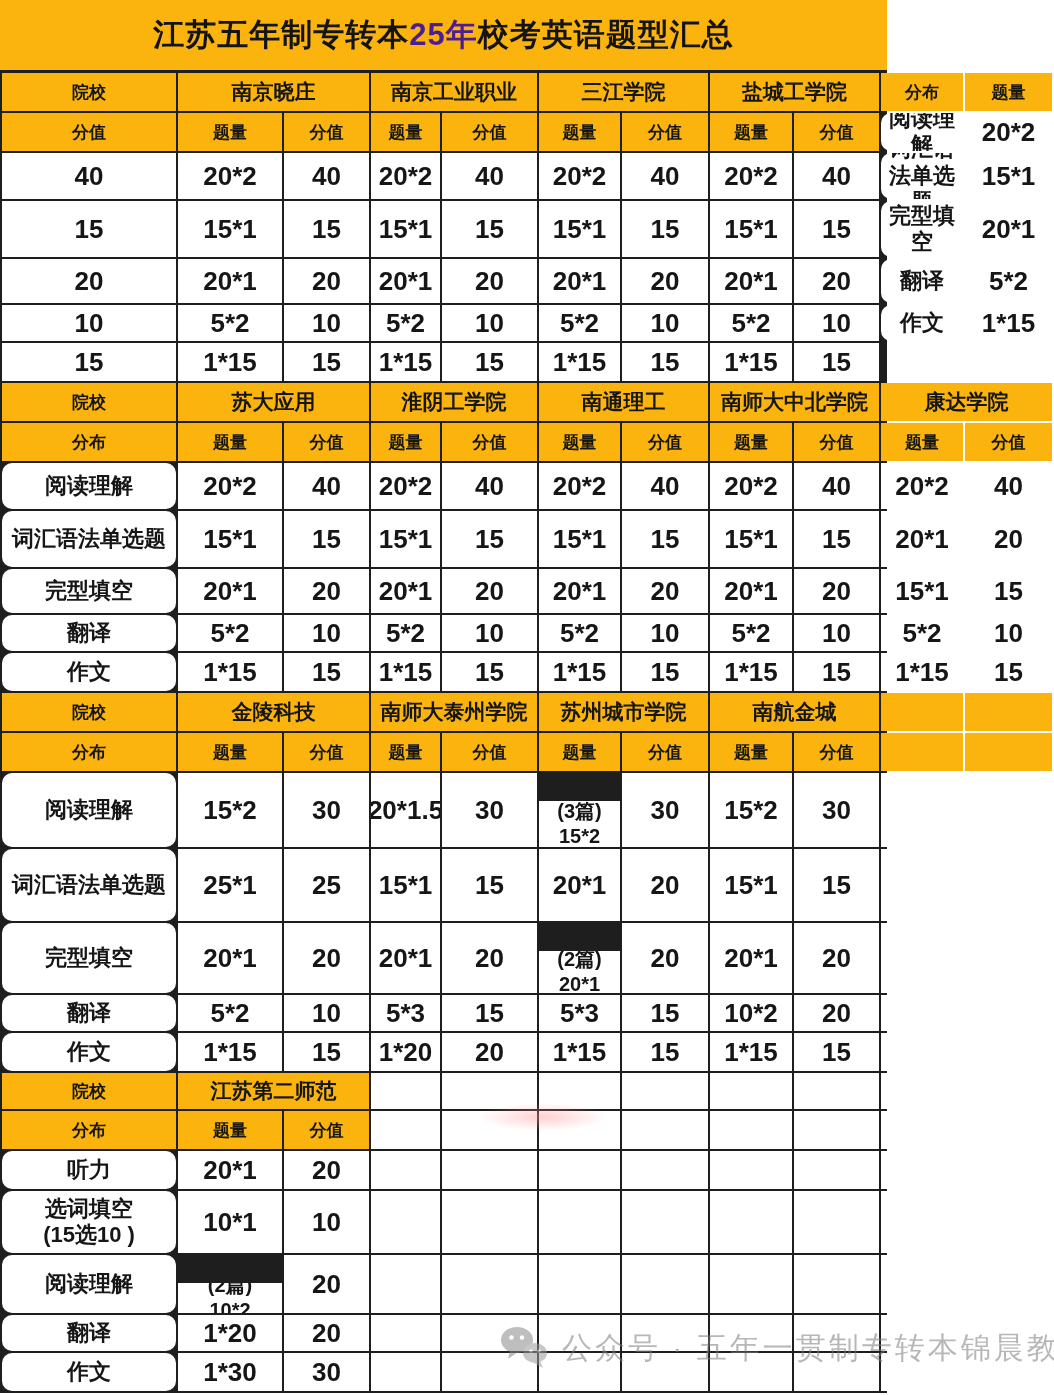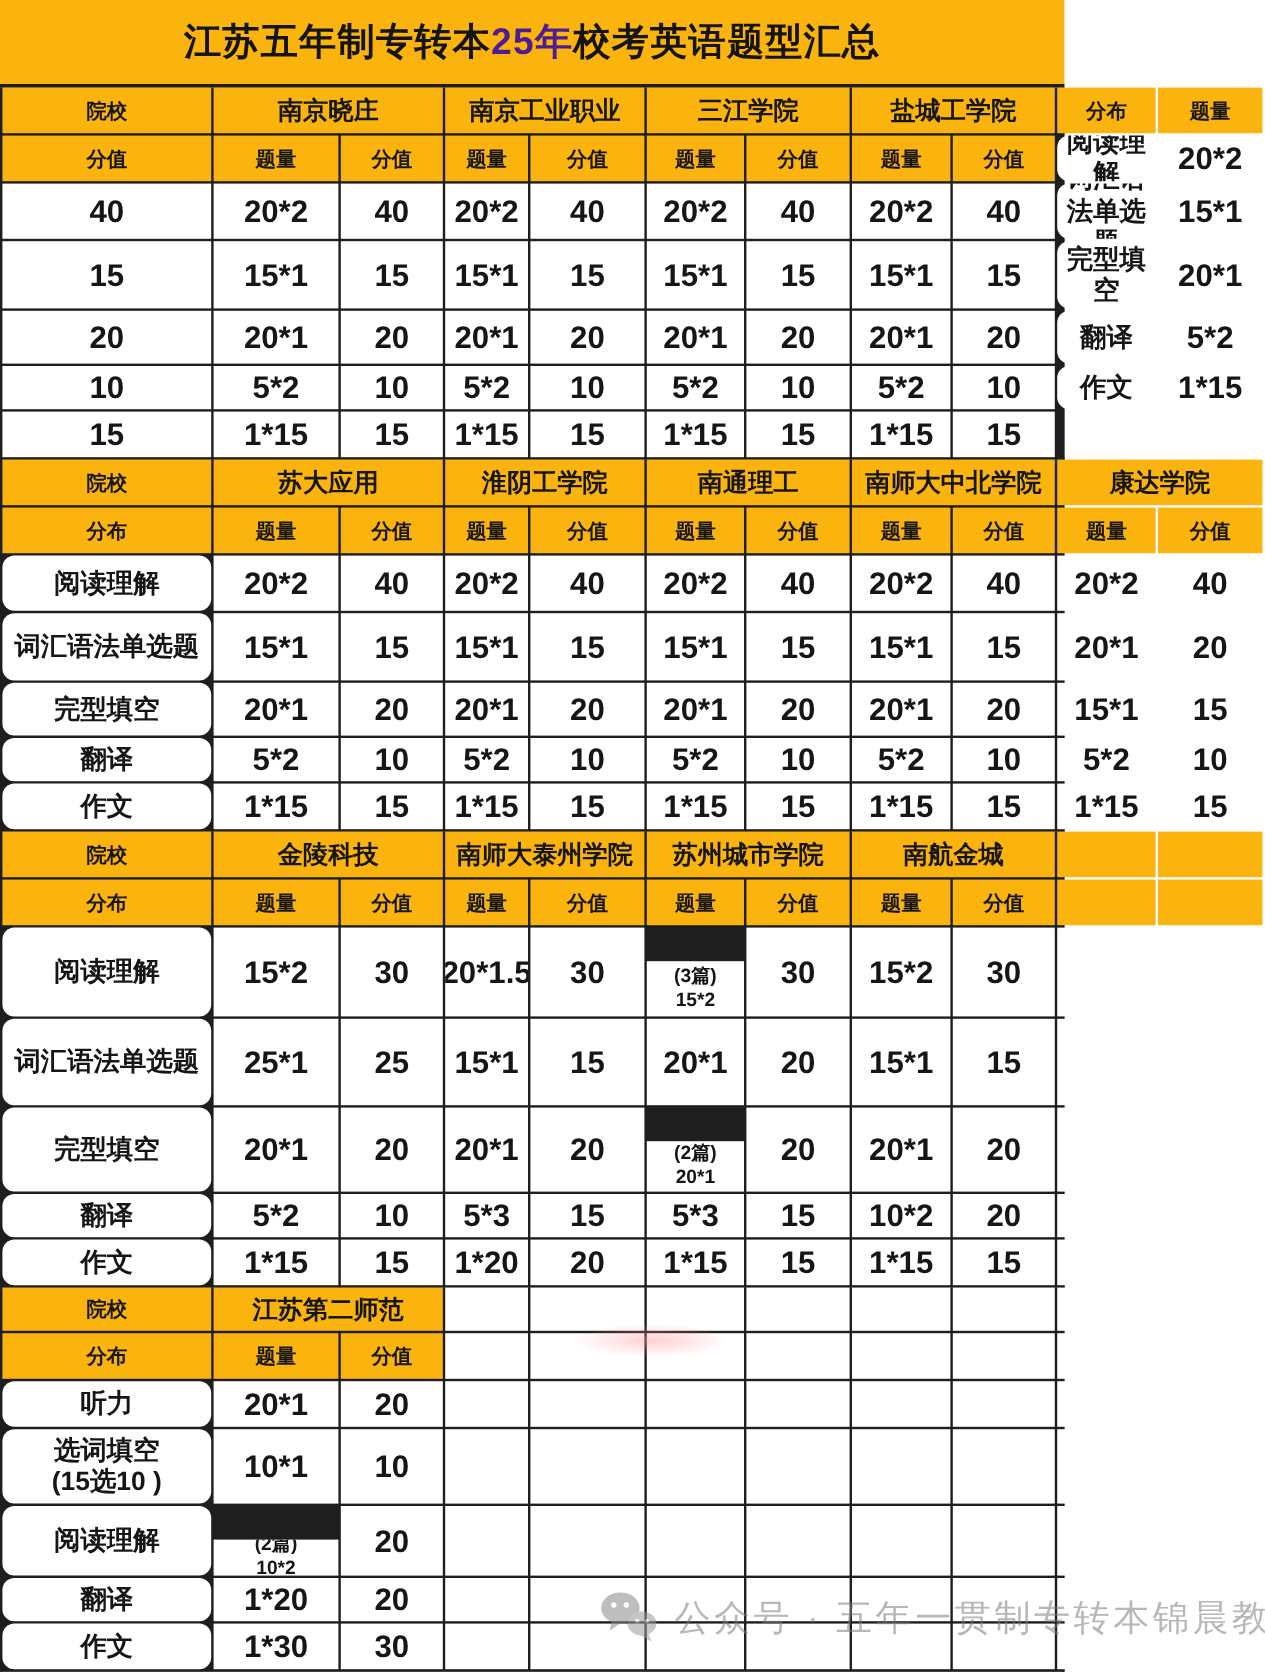--- a/index.html
+++ b/index.html
@@ -32,21 +32,21 @@
   .cell{
     background:#ffffff;
     display:flex;align-items:center;justify-content:center;
     text-align:center;color:#161616;overflow:hidden;
   }
   .cell.yellow{background:#FBB40E;}
   .cell.hdr-small{font-size:17px;font-weight:700;text-align:center;}
   .cell.school{font-size:21px;font-weight:800;grid-column:span 2;}
   .cell.rowlabel{font-size:22px;font-weight:800;white-space:pre-line;line-height:1.2;border-radius:10px;}
   .cell.val{font-size:26px;font-weight:800;}
-  .cell.val.multi{font-size:16px;line-height:1.25;white-space:pre-line;font-weight:800;margin-top:28px;}
+  .cell.val.multi{font-size:20px;line-height:1.25;white-space:pre-line;font-weight:800;margin-top:28px;}
   
   .watermark{
     position:absolute;left:498px;top:1322px;height:52px;
     display:flex;align-items:center;gap:12px;
     opacity:0.55;pointer-events:none;
   }
   .watermark .wm-text{
     font-size:30px;color:#7d7d7d;letter-spacing:3px;font-weight:400;white-space:nowrap;
   }
   

